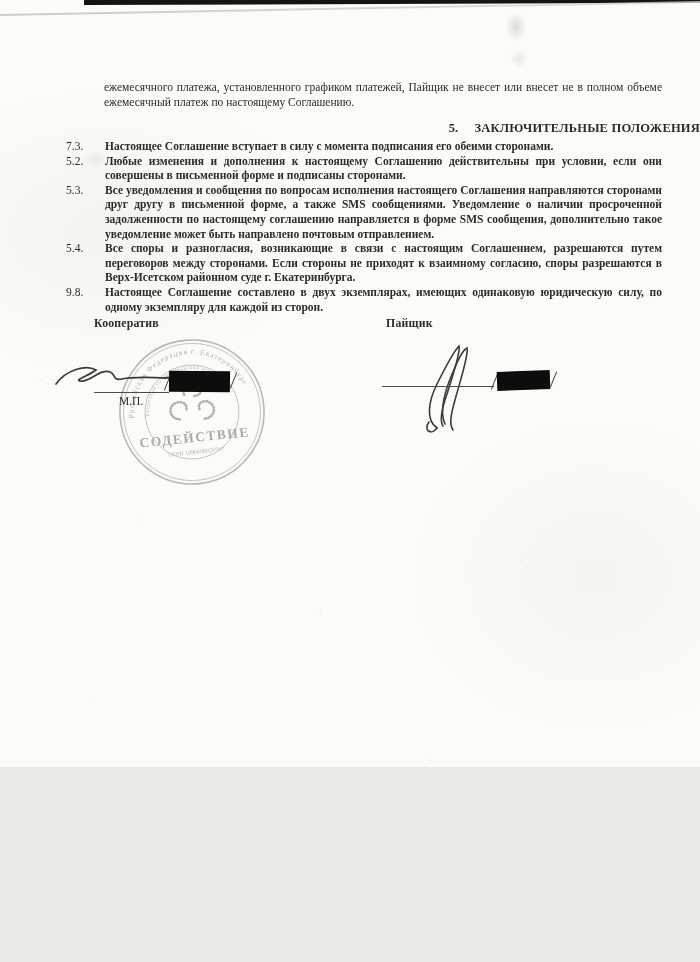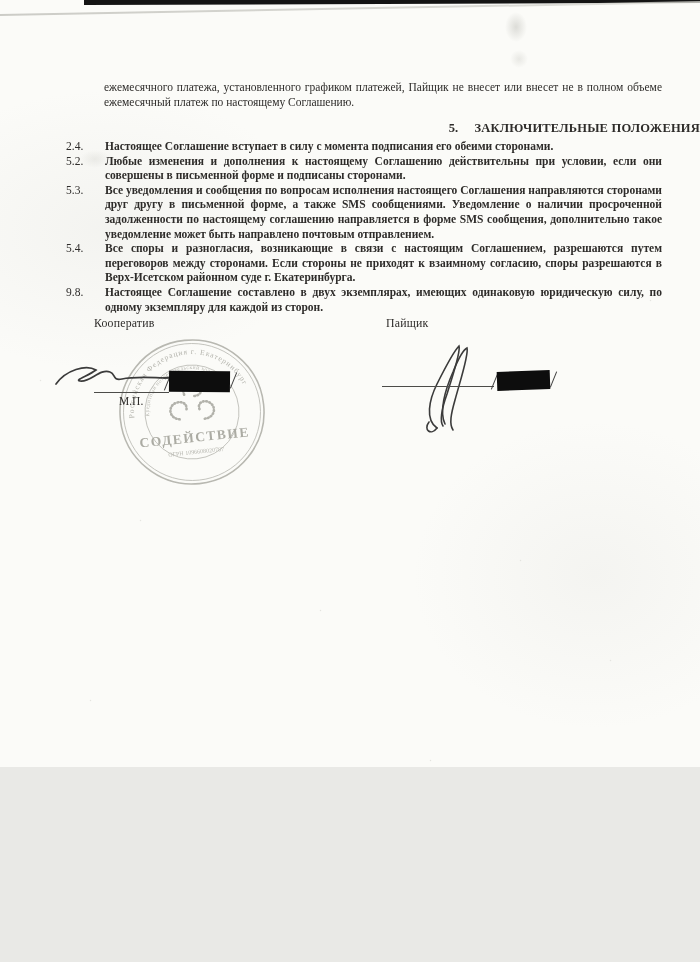--- a/index.html
+++ b/index.html
@@ -33,21 +33,21 @@
   .intro{position:absolute;left:104px;top:80px;width:558px;
          font-size:11.5px;line-height:14.6px;text-align:justify;}
   .heading{position:absolute;left:0;top:121px;width:100%;text-align:right;
            font-weight:bold;font-size:12.5px;letter-spacing:.2px;}
   .heading .num{margin-right:16px;}
   .clauses{position:absolute;left:66px;top:139px;width:596px;}
   .clause{display:flex;font-size:11.5px;line-height:14.6px;}
   .clause-num{width:39px;flex:none;}
   .clause-text{flex:1;text-align:justify;font-weight:bold;}
   
-  .sig-label{position:absolute;font-size:11.8px;font-weight:normal;letter-spacing:.2px;}
+  .sig-label{position:absolute;font-size:11.8px;font-weight:bold;letter-spacing:.2px;}
   .lbl-coop-mid{left:94px;top:316px;}
   .lbl-member-mid{left:386px;top:316px;}
   .lbl-coop-bot{left:112px;top:893px;}
   .lbl-member-bot{left:392px;top:895px;}
   .sigline{position:absolute;height:0;border-top:1.3px solid #4c4c49;}
   .line-left{left:94px;top:392px;width:75px;}
   .line-right{left:382px;top:386px;width:112px;}
   .slash{position:absolute;width:0;height:17px;border-left:1.4px solid #3d3d3d;transform:rotate(22deg);}
   .sl1{left:167px;top:374px;} .sl2{left:233px;top:372px;}
   .sl3{left:494px;top:373px;} .sl4{left:553px;top:371px;}
@@ -77,21 +77,21 @@
   <div class="speckles"></div>
 
   <div class="intro">ежемесячного платежа, установленного графиком платежей, Пайщик не внесет или внесет не в полном объеме ежемесячный платеж по настоящему Соглашению.</div>
 
   <div class="heading">
     <span class="num">5.</span><span>ЗАКЛЮЧИТЕЛЬНЫЕ ПОЛОЖЕНИЯ</span>
   </div>
 
   <div class="clauses">
       <div class="clause">
-      <div class="clause-num">2.4.</div>
+      <div class="clause-num">7.3.</div>
       <div class="clause-text">Настоящее Соглашение вступает в силу с момента подписания его обеими сторонами.</div>
     </div>
       <div class="clause">
       <div class="clause-num">5.2.</div>
       <div class="clause-text">Любые изменения и дополнения к настоящему Соглашению действительны при условии, если они совершены в письменной форме и подписаны сторонами.</div>
     </div>
       <div class="clause">
       <div class="clause-num">5.3.</div>
       <div class="clause-text">Все уведомления и сообщения по вопросам исполнения настоящего Соглашения направляются сторонами друг другу в письменной форме, а также SMS сообщениями. Уведомление о наличии просроченной задолженности по настоящему соглашению направляется в форме SMS сообщения, дополнительно такое уведомление может быть направлено почтовым отправлением.</div>
     </div>

